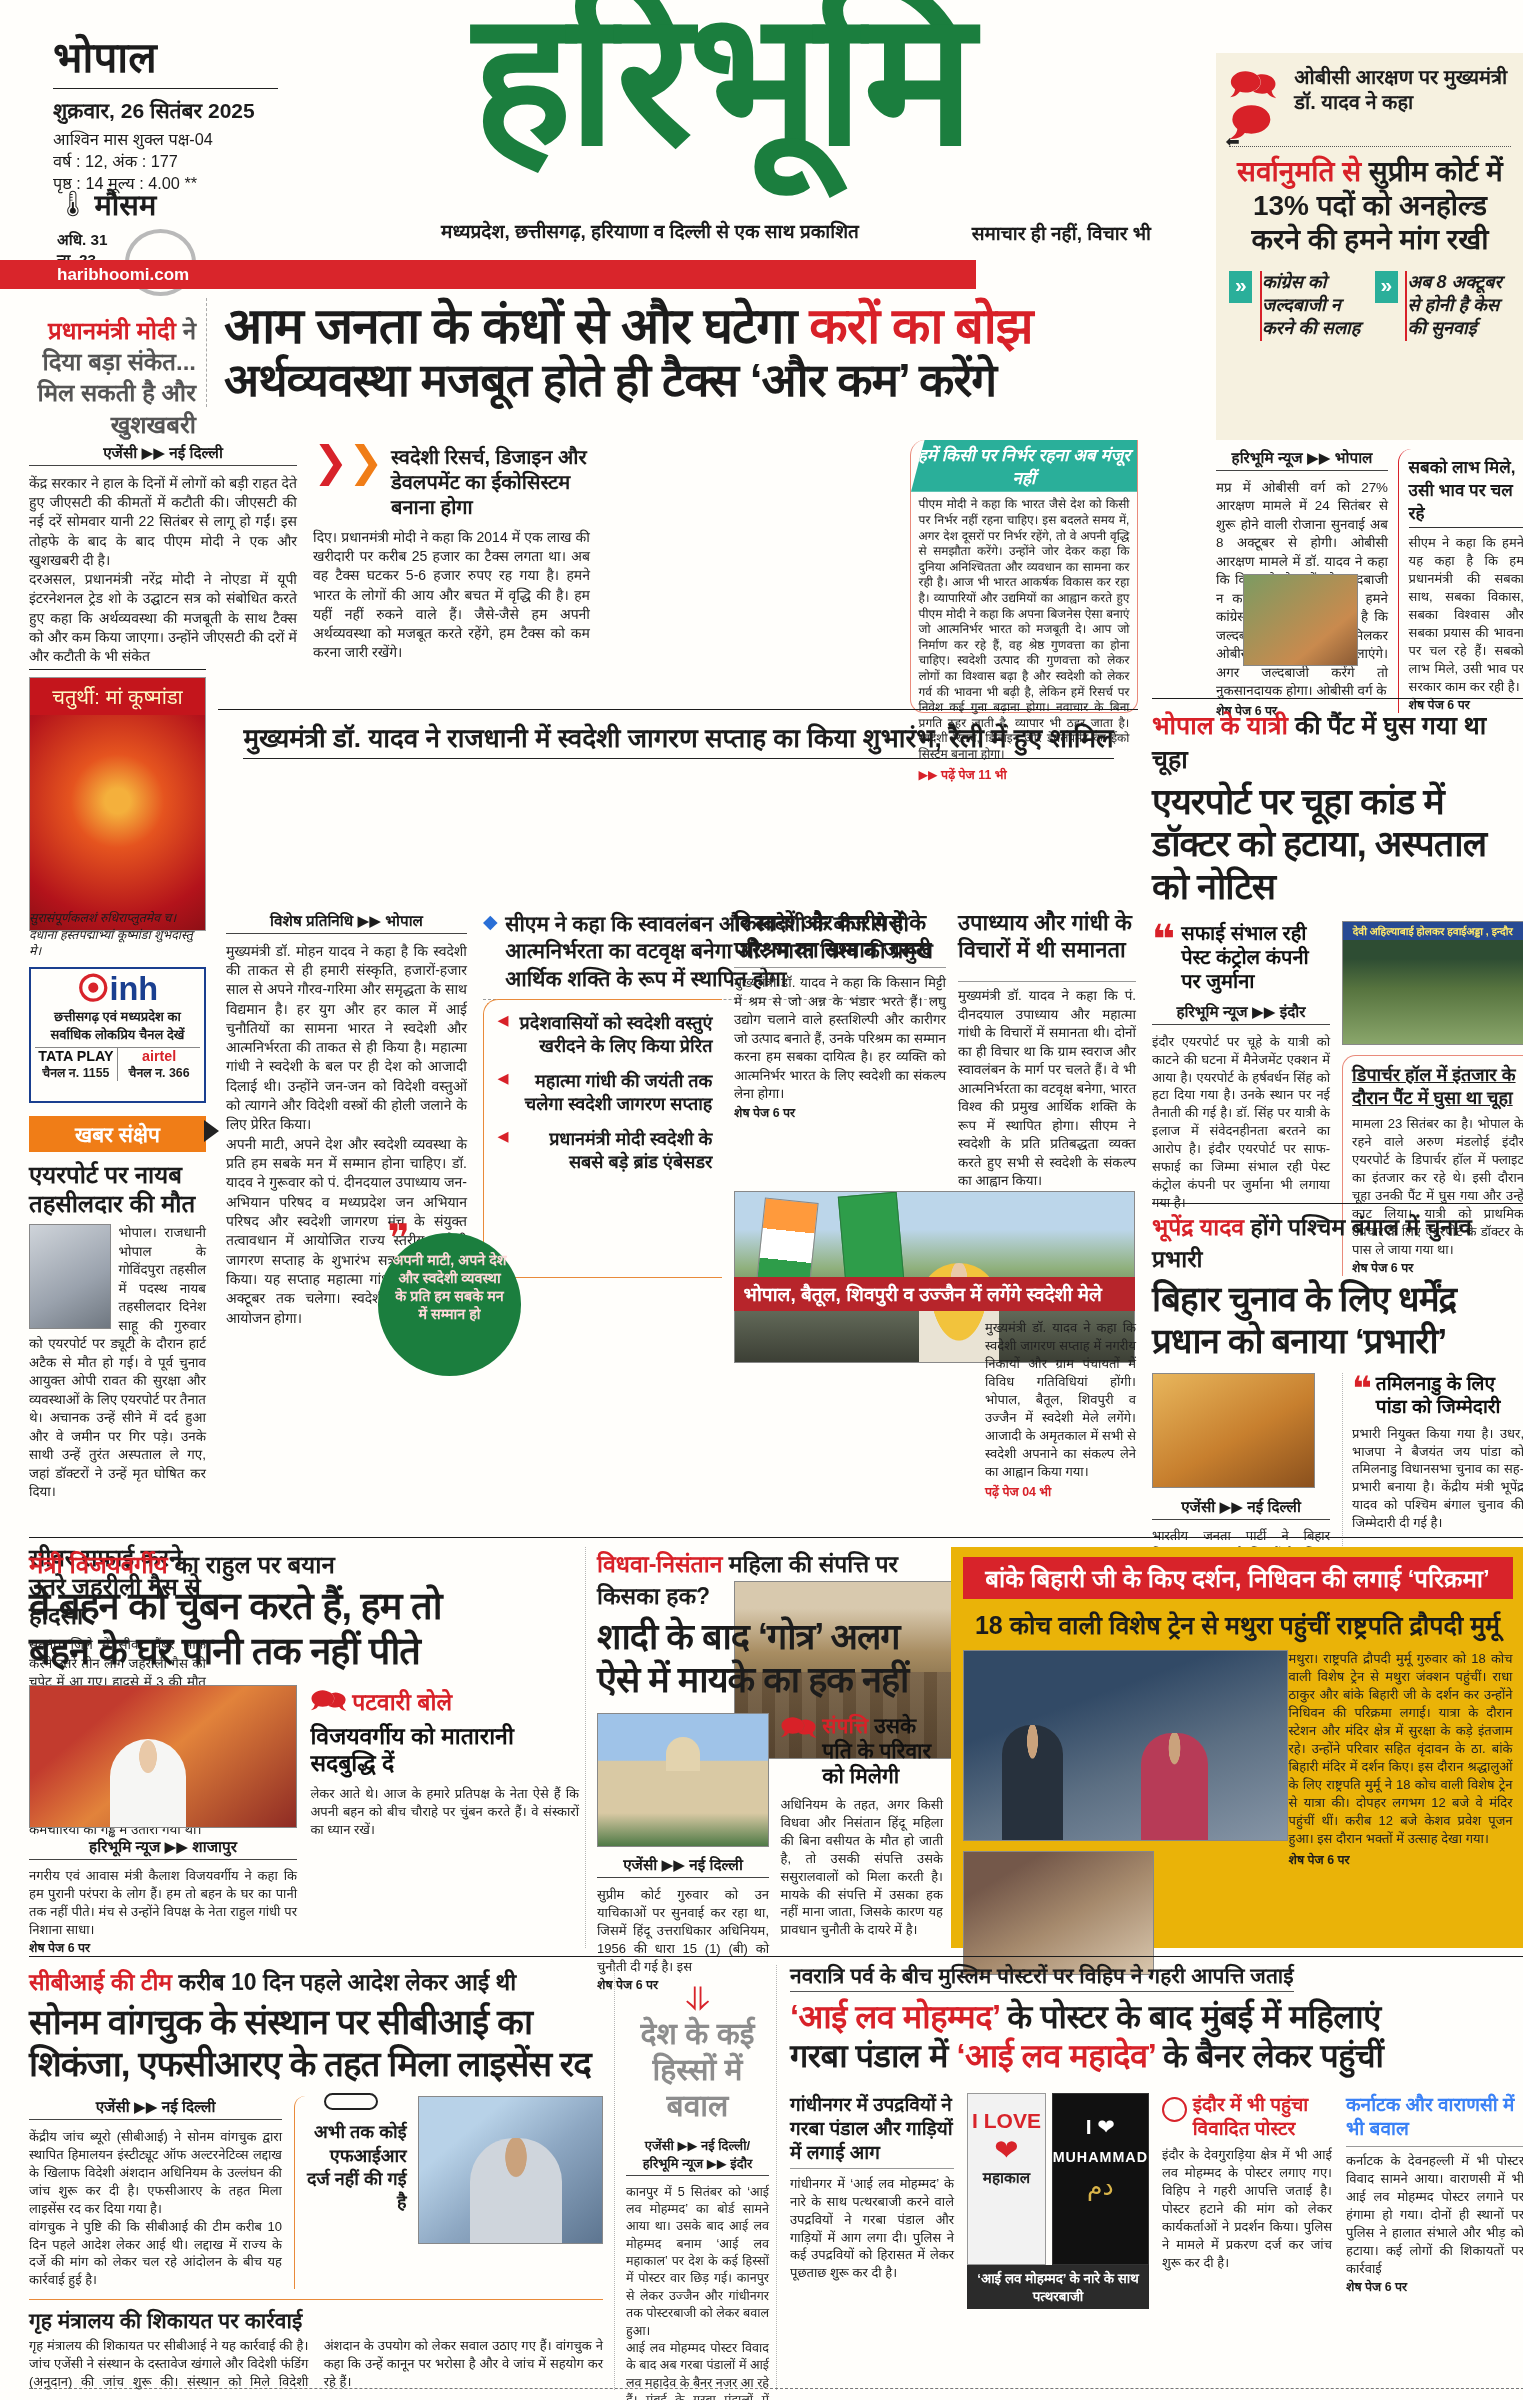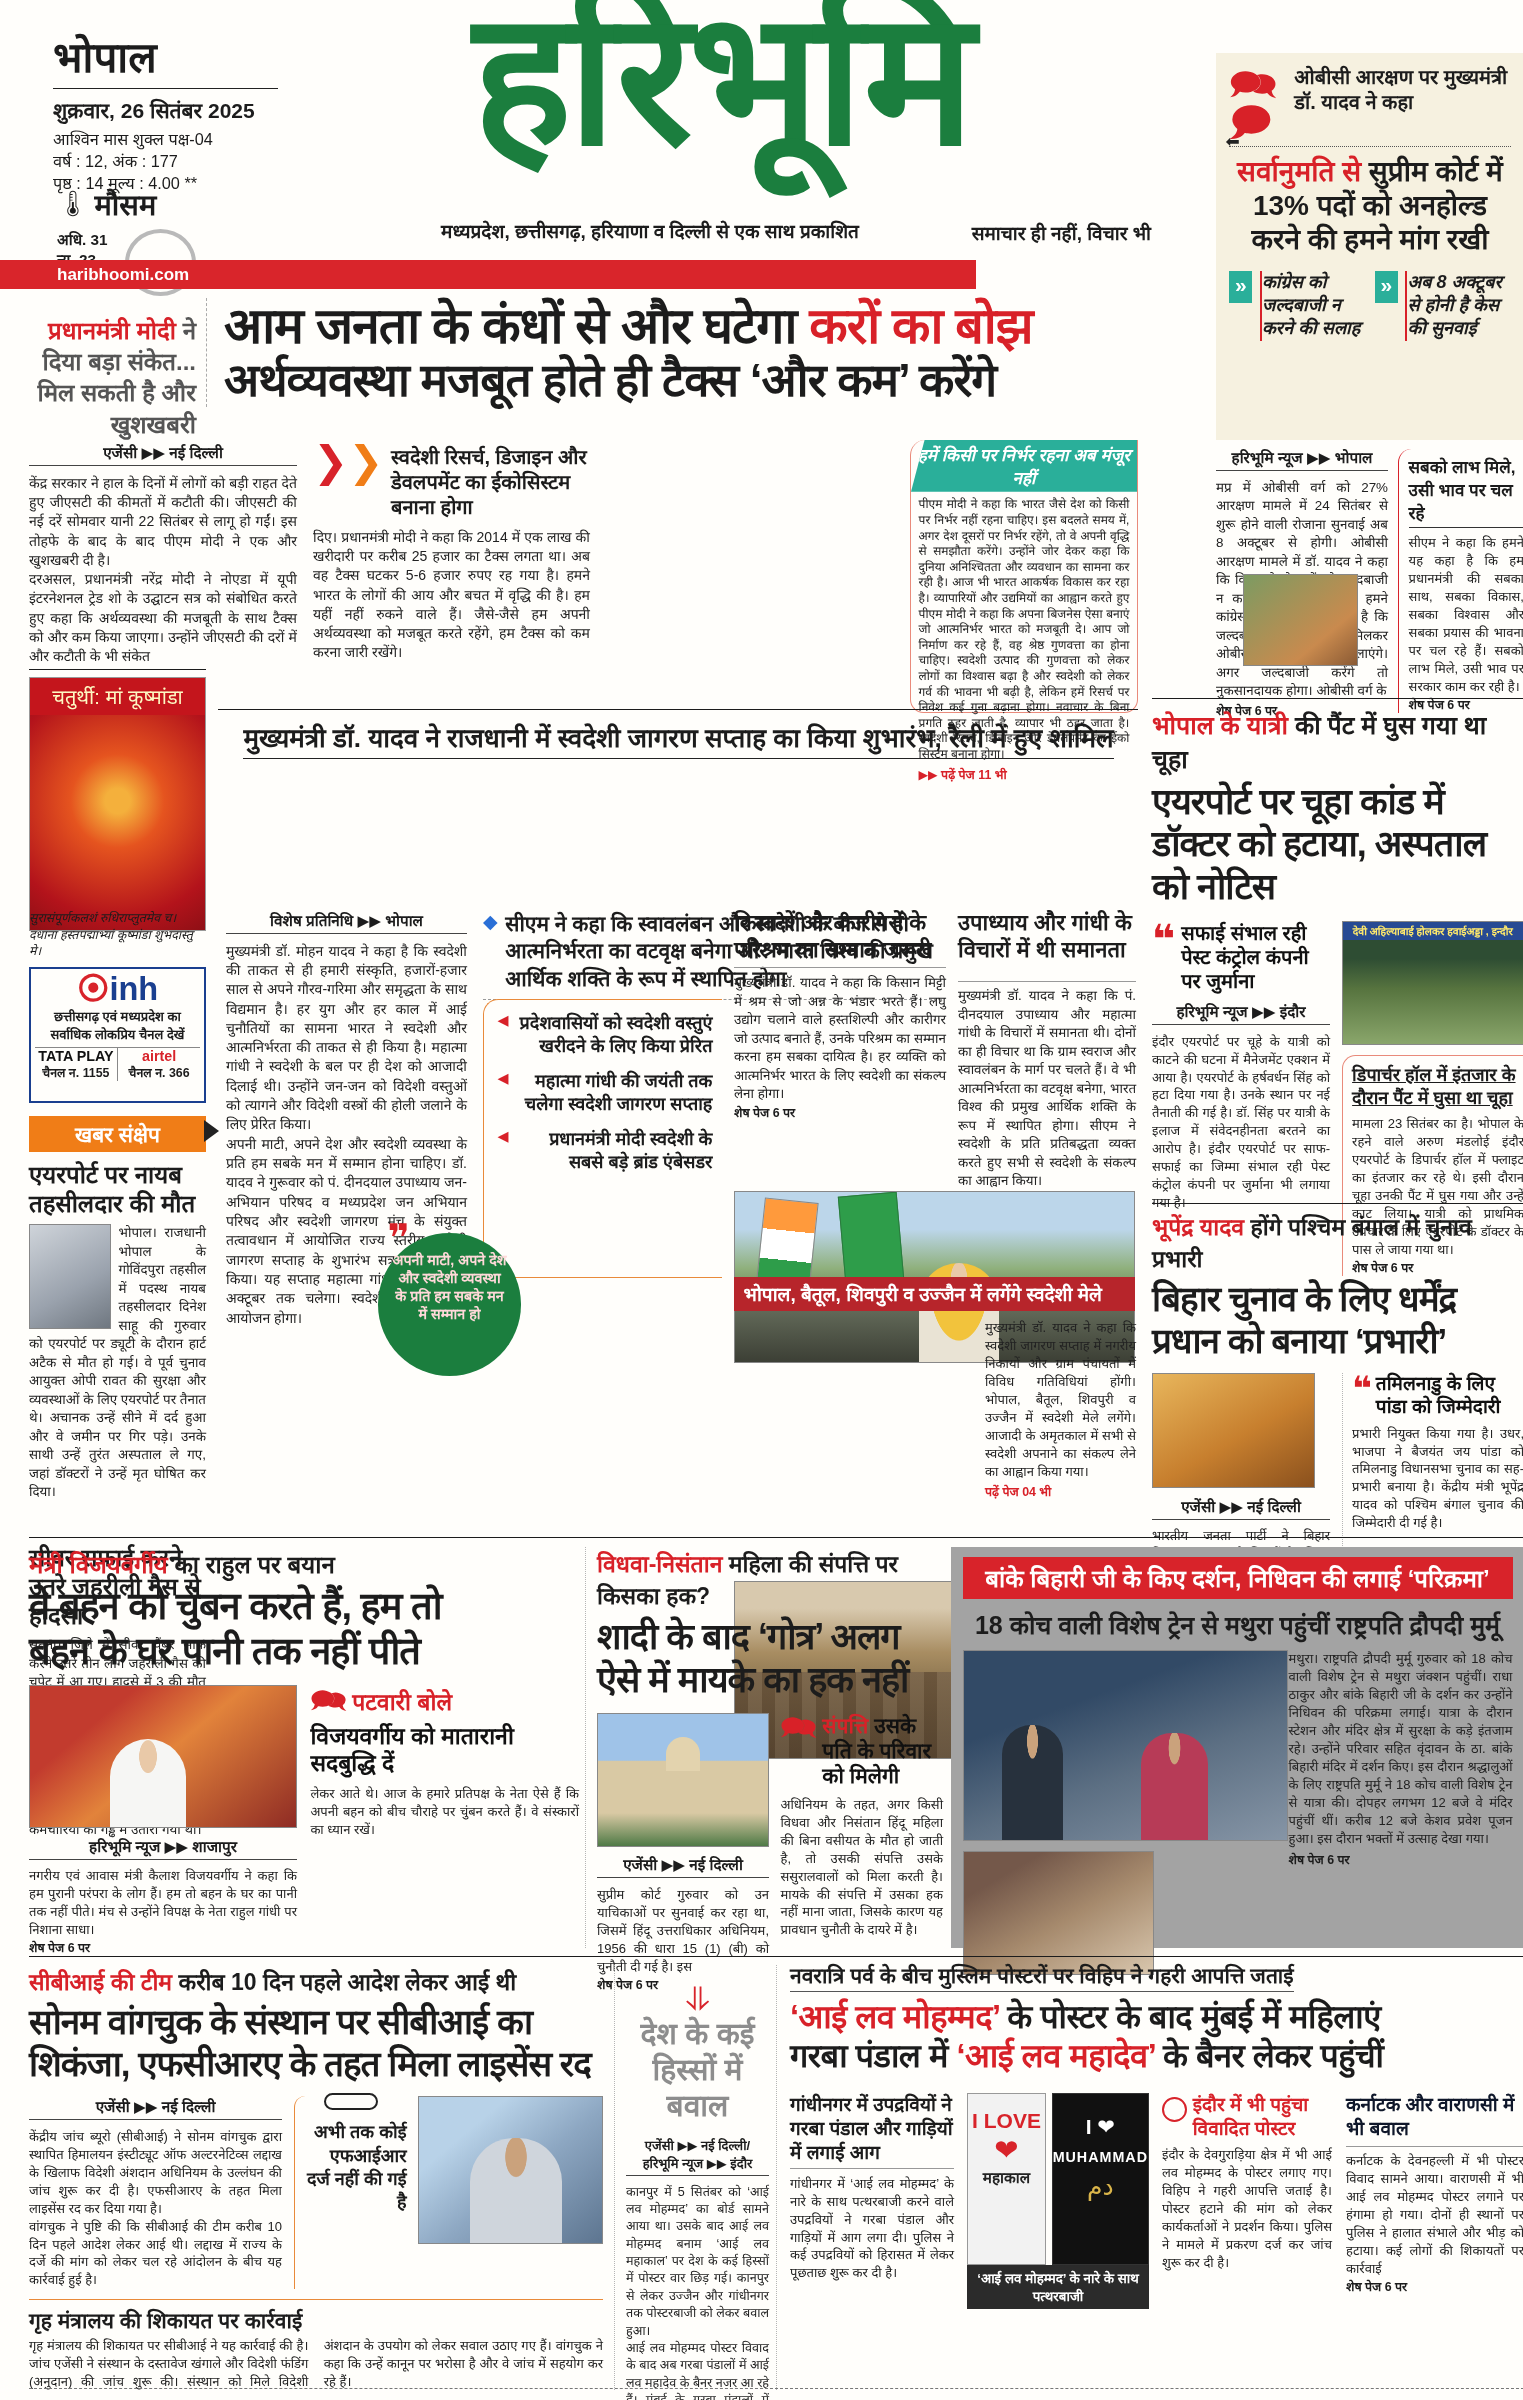--- a/index.html
+++ b/index.html
@@ -336,21 +336,21 @@
       <div style="flex:1;">
         <div style="display:flex;gap:5.7px;">
           <span class="bubble-icon" style="font-size:29px;">🗪</span>
           <div class="quote-head" style="font-size:21px;"><span class="red">संपत्ति</span><span> उसके पति के परिवार को मिलेगी</span></div>
         </div>
         <div class="body-txt" style="font-size:13px;margin-top:7.6px;">अधिनियम के तहत, अगर किसी विधवा और निसंतान हिंदू महिला की बिना वसीयत के मौत हो जाती है, तो उसकी संपत्ति उसके ससुरालवालों को मिला करती है। मायके की संपत्ति में उसका हक नहीं माना जाता, जिसके कारण यह प्रावधान चुनौती के दायरे में है।</div>
       </div>
     </div>
   </div>
 
-  <div class="abs" style="left:951px;top:1547px;width:573px;height:401px;background:#a3a3a3;padding:9.6px 11.5px;">
+  <div class="abs" style="left:951px;top:1547px;width:573px;height:401px;background:#eab308;padding:9.6px 11.5px;">
     <div style="background:#d8232a;color:#fff;font-size:24px;font-weight:bold;text-align:center;padding:4.8px 3.8px;">बांके बिहारी जी के किए दर्शन, निधिवन की लगाई ‘परिक्रमा’</div>
     <div style="font-size:25px;font-weight:bold;text-align:center;margin-top:7.6px;">18 कोच वाली विशेष ट्रेन से मथुरा पहुंचीं राष्ट्रपति द्रौपदी मुर्मू</div>
     <div style="display:flex;gap:1px;margin-top:9.6px;">
       <div style="width:325px;">
         <div class="photo" style="width:100%;height:191px;background:linear-gradient(160deg,#324a66 30%,#5c6f83 60%,#8695a6);">
           <div style="position:absolute;bottom:0;left:12%;width:61px;height:115px;background:radial-gradient(ellipse at 50% 14%,#caa27c 12%,#27313d 13% 100%);border-radius:29px 29px 0 0;"></div>
           <div style="position:absolute;bottom:0;left:55%;width:67px;height:107px;background:radial-gradient(ellipse at 50% 14%,#caa27c 12%,#b73b57 13% 100%);border-radius:31px 31px 0 0;"></div>
         </div>
         <div class="photo" style="width:191px;height:124px;margin-top:9.6px;background:linear-gradient(150deg,#74584a 20%,#a68a6d 55%,#d9c7ae);"></div>
       </div>
@@ -441,21 +441,21 @@
 
   <div class="abs" style="left:1162px;top:2093px;width:170px;">
     <div style="display:flex;gap:5.7px;align-items:flex-start;">
       <span style="width:25px;height:25px;border:2.9px solid #d8232a;border-radius:50%;flex:none;margin-top:3.8px;"></span>
       <div style="font-size:19px;font-weight:bold;color:#d8232a;line-height:1.25;">इंदौर में भी पहुंचा विवादित पोस्टर</div>
     </div>
     <div class="body-txt" style="font-size:13px;margin-top:5.7px;">इंदौर के देवगुराड़िया क्षेत्र में भी आई लव मोहम्मद के पोस्टर लगाए गए। विहिप ने गहरी आपत्ति जताई है। पोस्टर हटाने की मांग को लेकर कार्यकर्ताओं ने प्रदर्शन किया। पुलिस ने मामले में प्रकरण दर्ज कर जांच शुरू कर दी है।</div>
   </div>
 
   <div class="abs" style="left:1346px;top:2093px;width:178px;">
-    <div style="font-size:19px;font-weight:bold;color:#0f172a;line-height:1.25;border-bottom:1px solid #999;padding-bottom:5px;">कर्नाटक और वाराणसी में भी बवाल</div>
+    <div style="font-size:19px;font-weight:bold;color:#3b82f6;line-height:1.25;border-bottom:1px solid #999;padding-bottom:5px;">कर्नाटक और वाराणसी में भी बवाल</div>
     <div class="body-txt" style="font-size:13px;margin-top:5.7px;">कर्नाटक के देवनहल्ली में भी पोस्टर विवाद सामने आया। वाराणसी में भी आई लव मोहम्मद पोस्टर लगाने पर हंगामा हो गया। दोनों ही स्थानों पर पुलिस ने हालात संभाले और भीड़ को हटाया। कई लोगों की शिकायतों पर कार्रवाई</div>
     <div class="more" style="font-size:12.4px;">शेष पेज 6 पर</div>
   </div>
 
   <div class="abs" style="left:29px;top:2388px;width:1495px;border-top:1.9px dashed #777;"></div>
 
 </div>
 
 
 </body></html>

